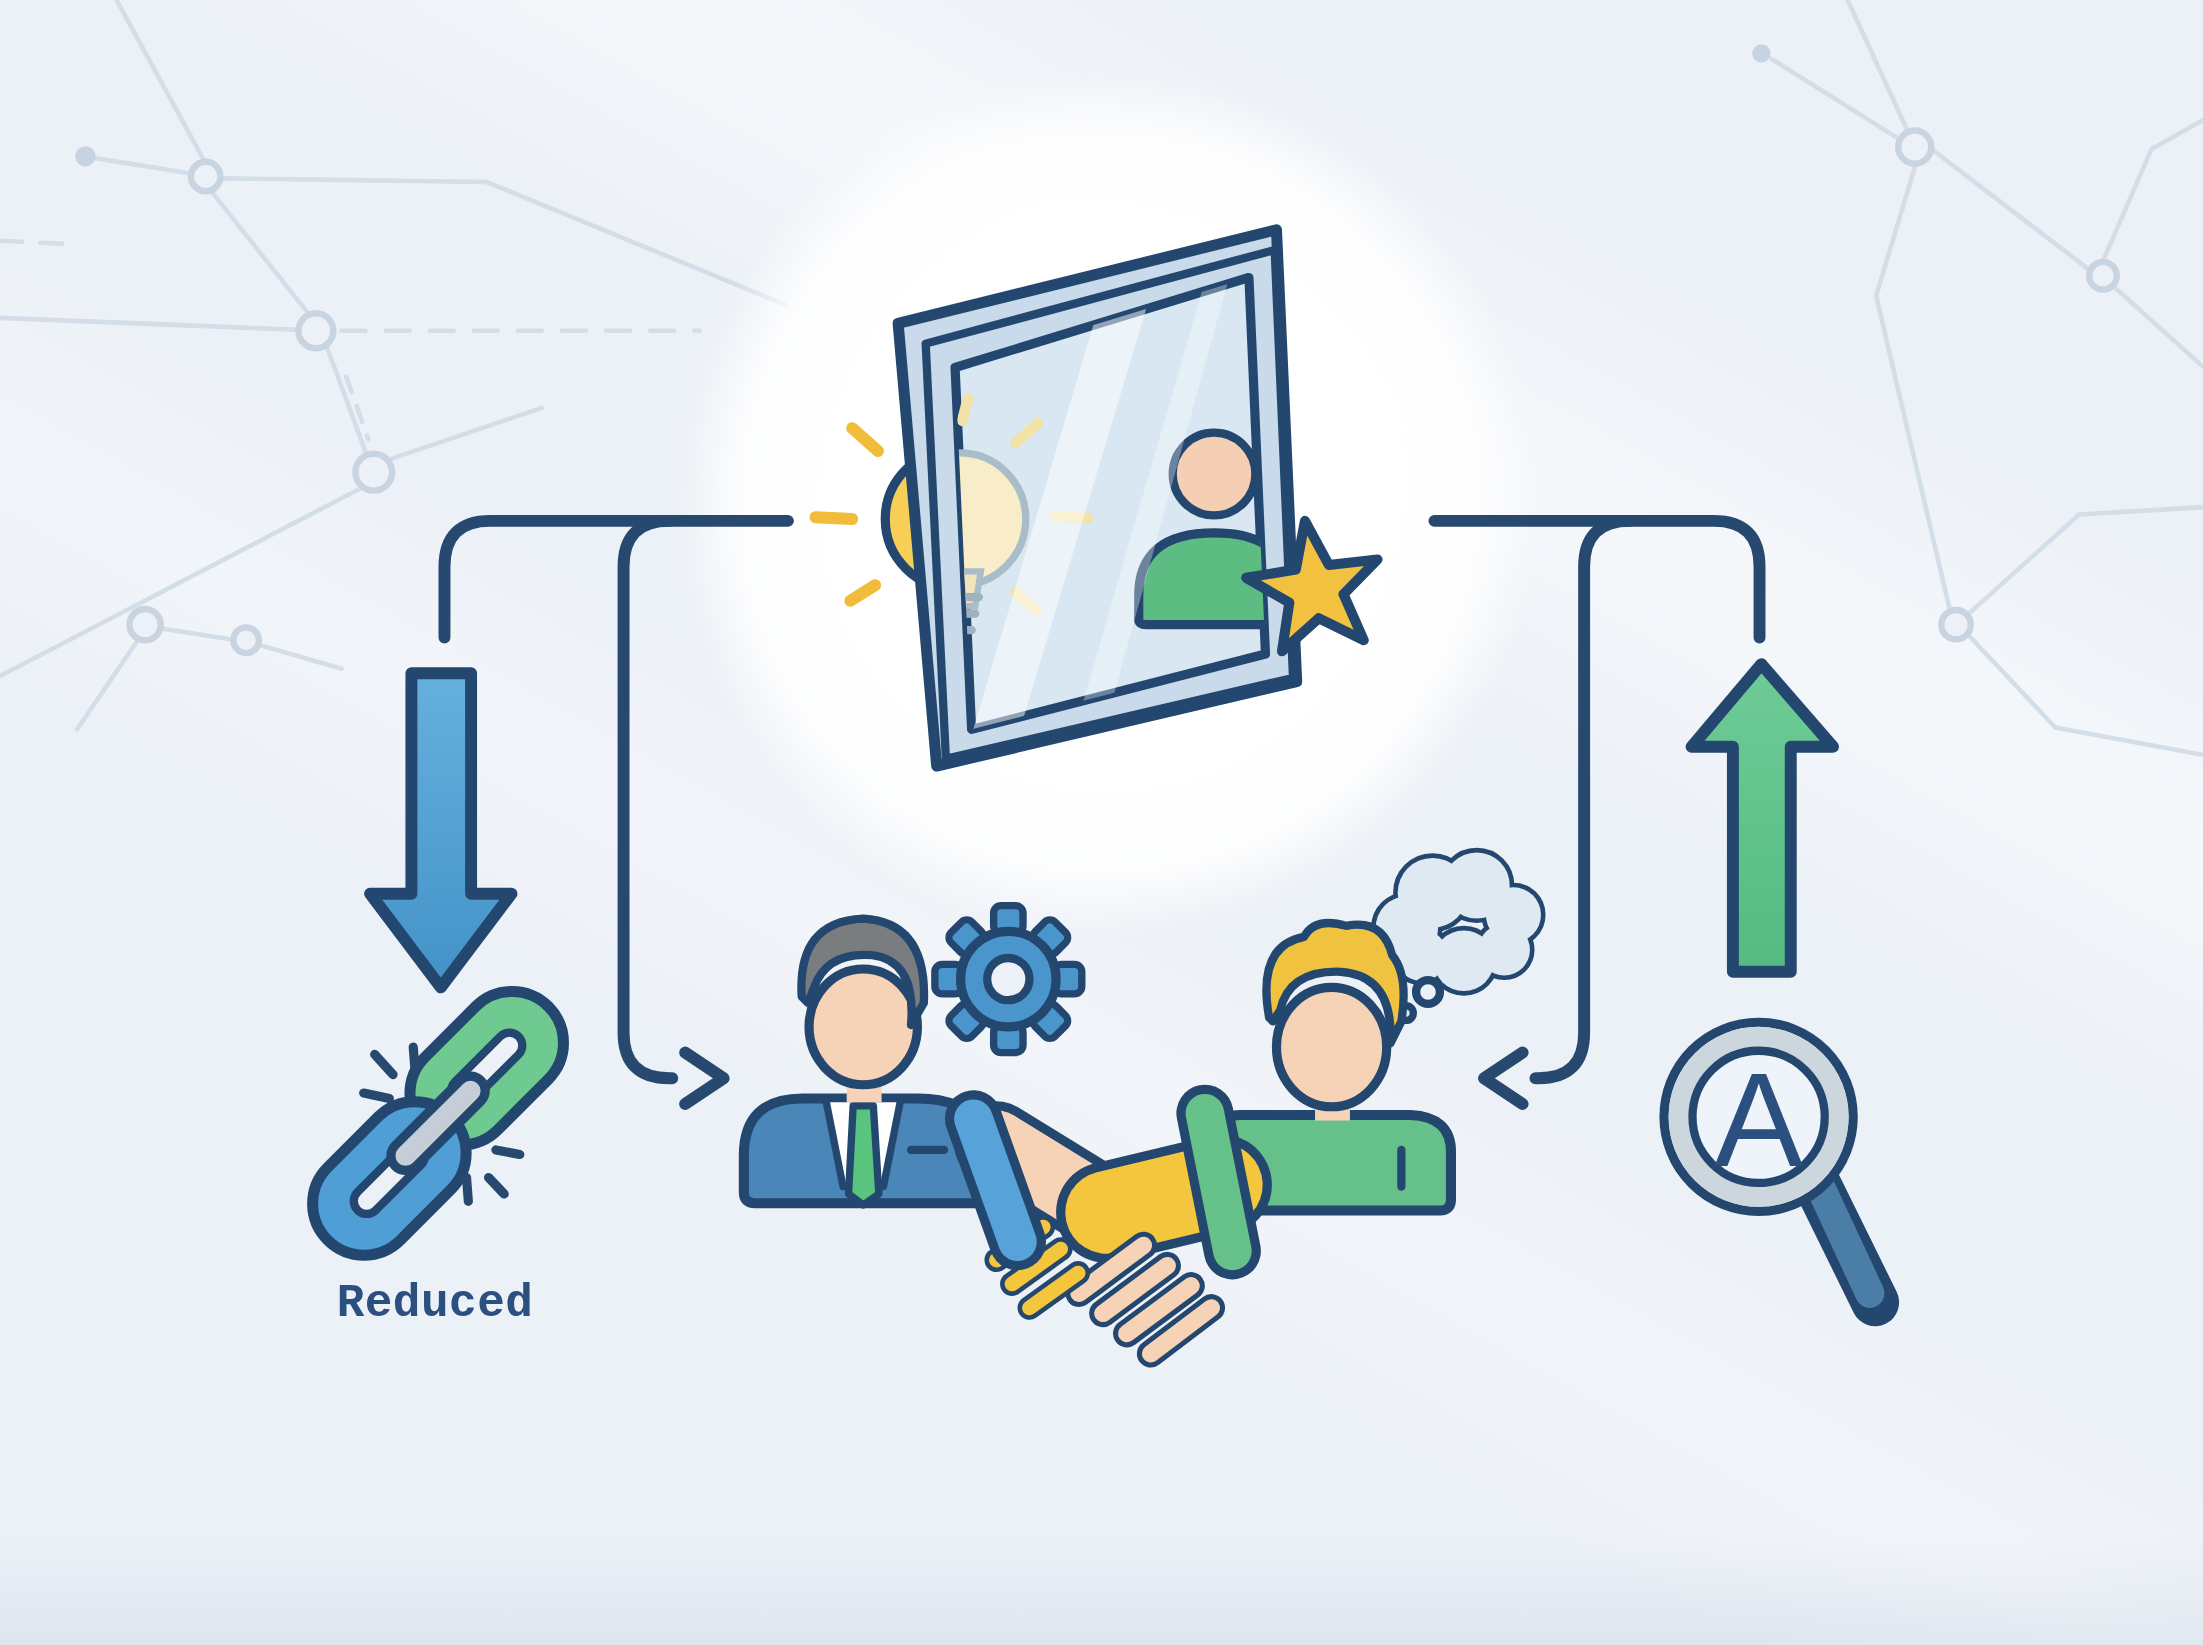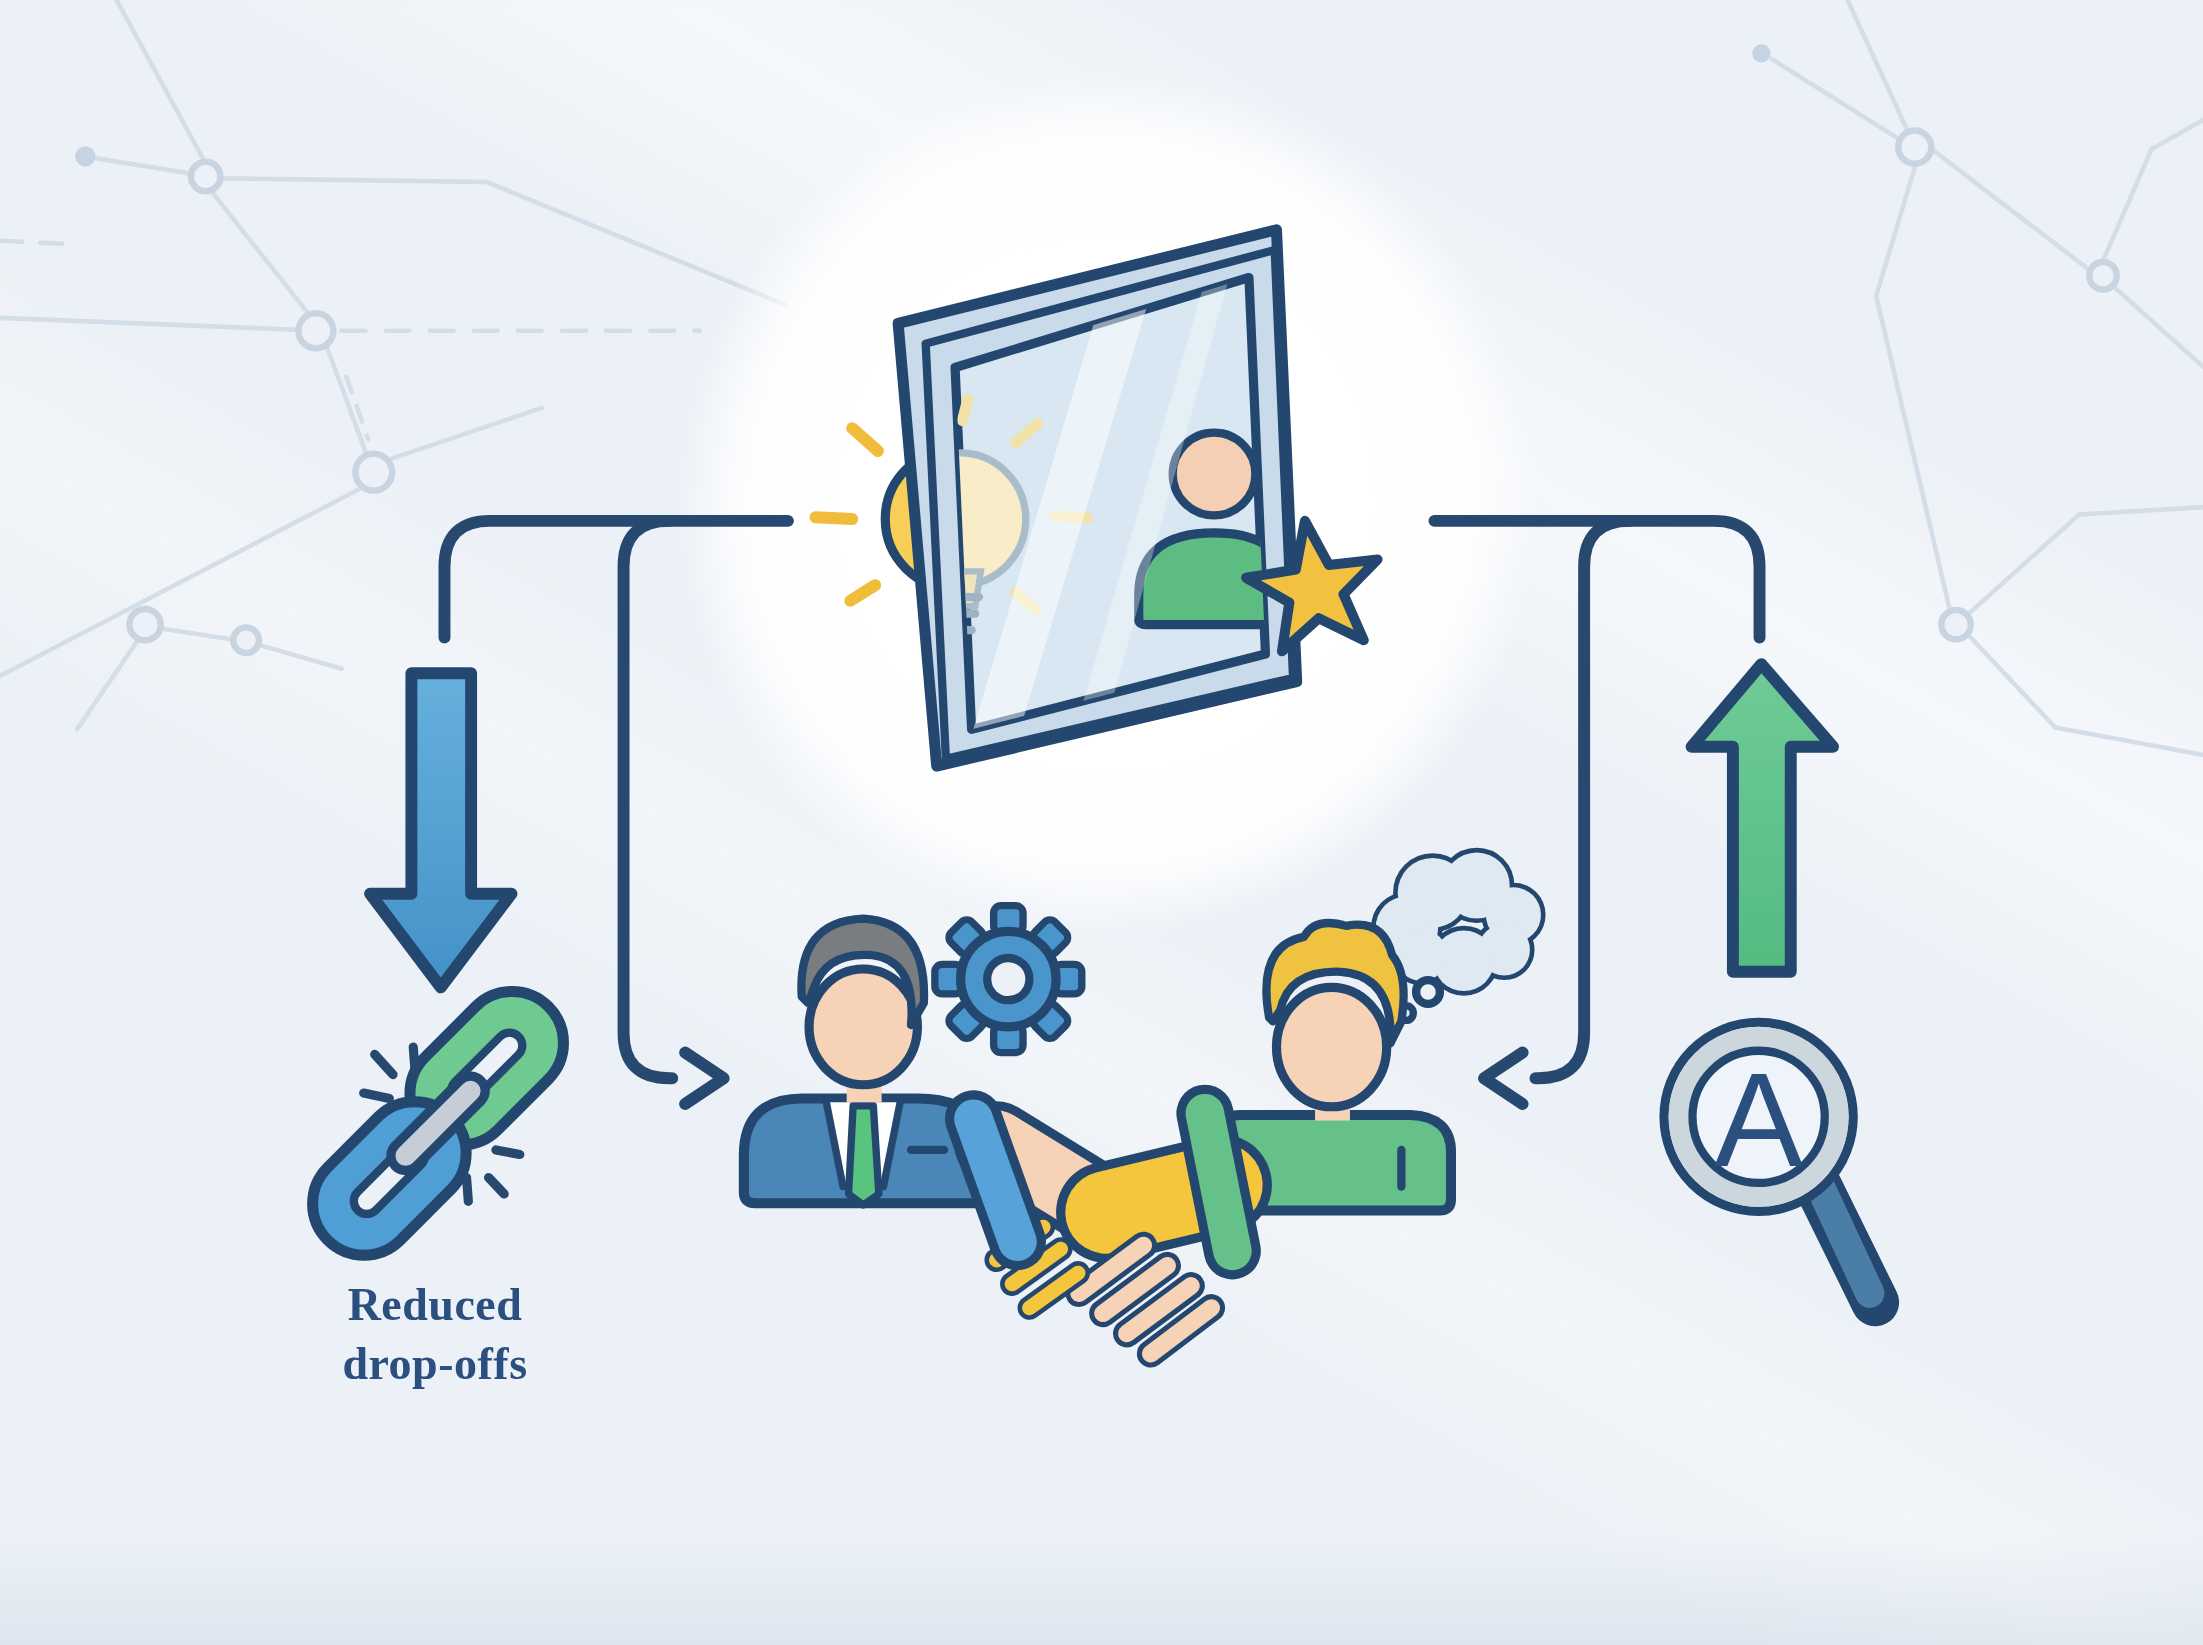--- a/index.html
+++ b/index.html
@@ -5,21 +5,21 @@
   html,body{margin:0;padding:0;}
   body{
     width:2204px;height:1646px;position:relative;overflow:hidden;
     background:#ecf1f7;
     font-family:"Liberation Sans", sans-serif;
   }
   #stage{position:absolute;inset:0;}
   svg{position:absolute;left:0;top:0;}
   .lbl{
     position:absolute;
-    font-family:Liberation Serif, serif;
+    font-family:Liberation Mono, monospace;
     font-weight:700;
     font-size:46px;
     line-height:59px;
     color:#2b4f7e;
     text-align:center;
     letter-spacing:0.5px;
     white-space:nowrap;
   }
   .lbl span{display:block;}
   #label-left{left:233px;top:1275px;width:404px;}
@@ -293,16 +293,15 @@
     <circle cx="1915" cy="1216" r="87" fill="none" stroke="#ccd6dd" stroke-width="22"></circle>
     <circle cx="1915" cy="1216" r="72" fill="none" stroke="#24476f" stroke-width="9"></circle>
     <text x="1915" y="1270" font-family="Liberation Sans, sans-serif" font-size="145" font-weight="400" fill="#2b4f7e" text-anchor="middle">A</text>
   </g>
 
   <rect x="0" y="1672" width="2400" height="120" fill="url(#bottomshade)"></rect>
 </svg>
 
 <div id="label-left" class="lbl">
   <span>Reduced</span>
-  <span>drop-offs</span>
 </div>
 </div>
 
 
 </body></html>

